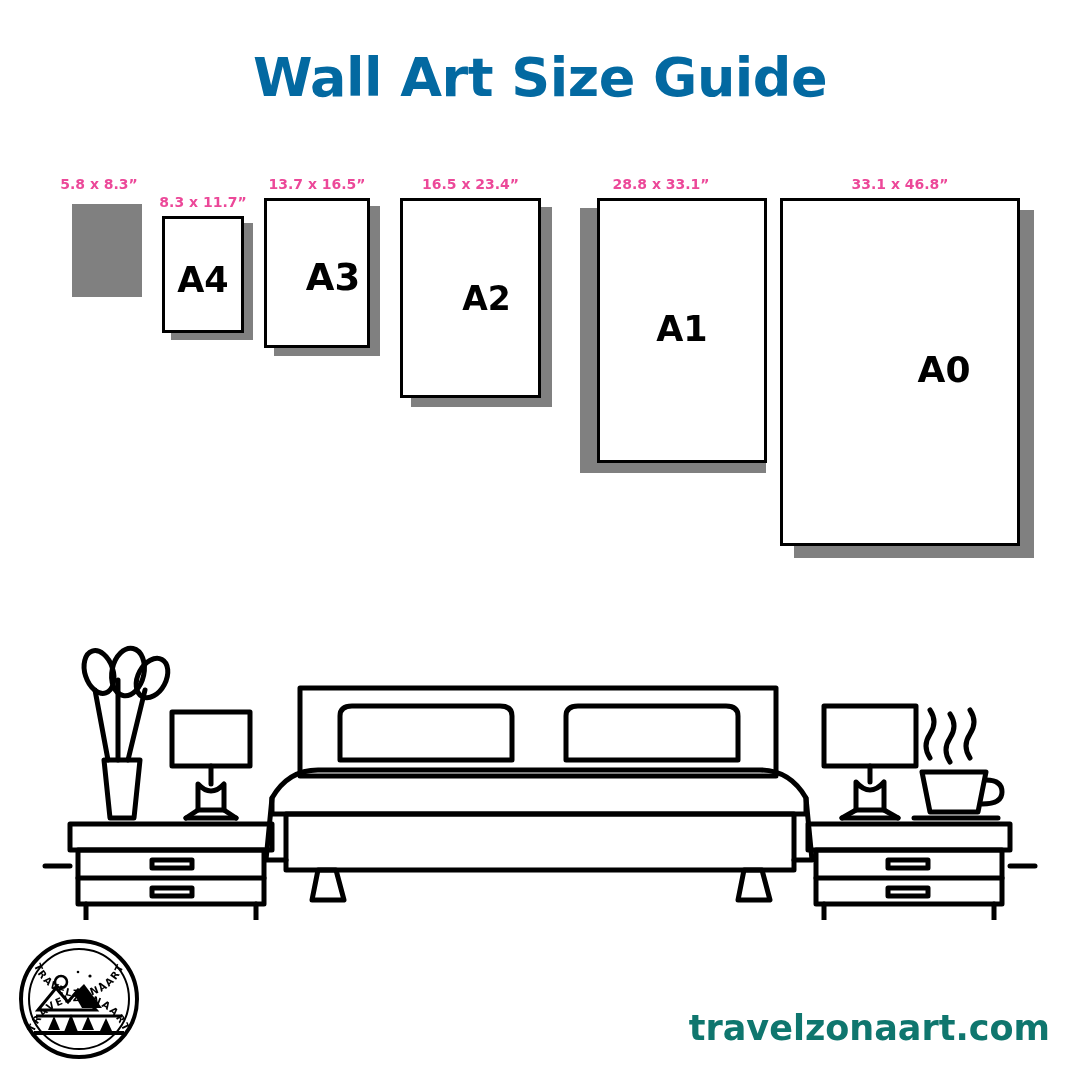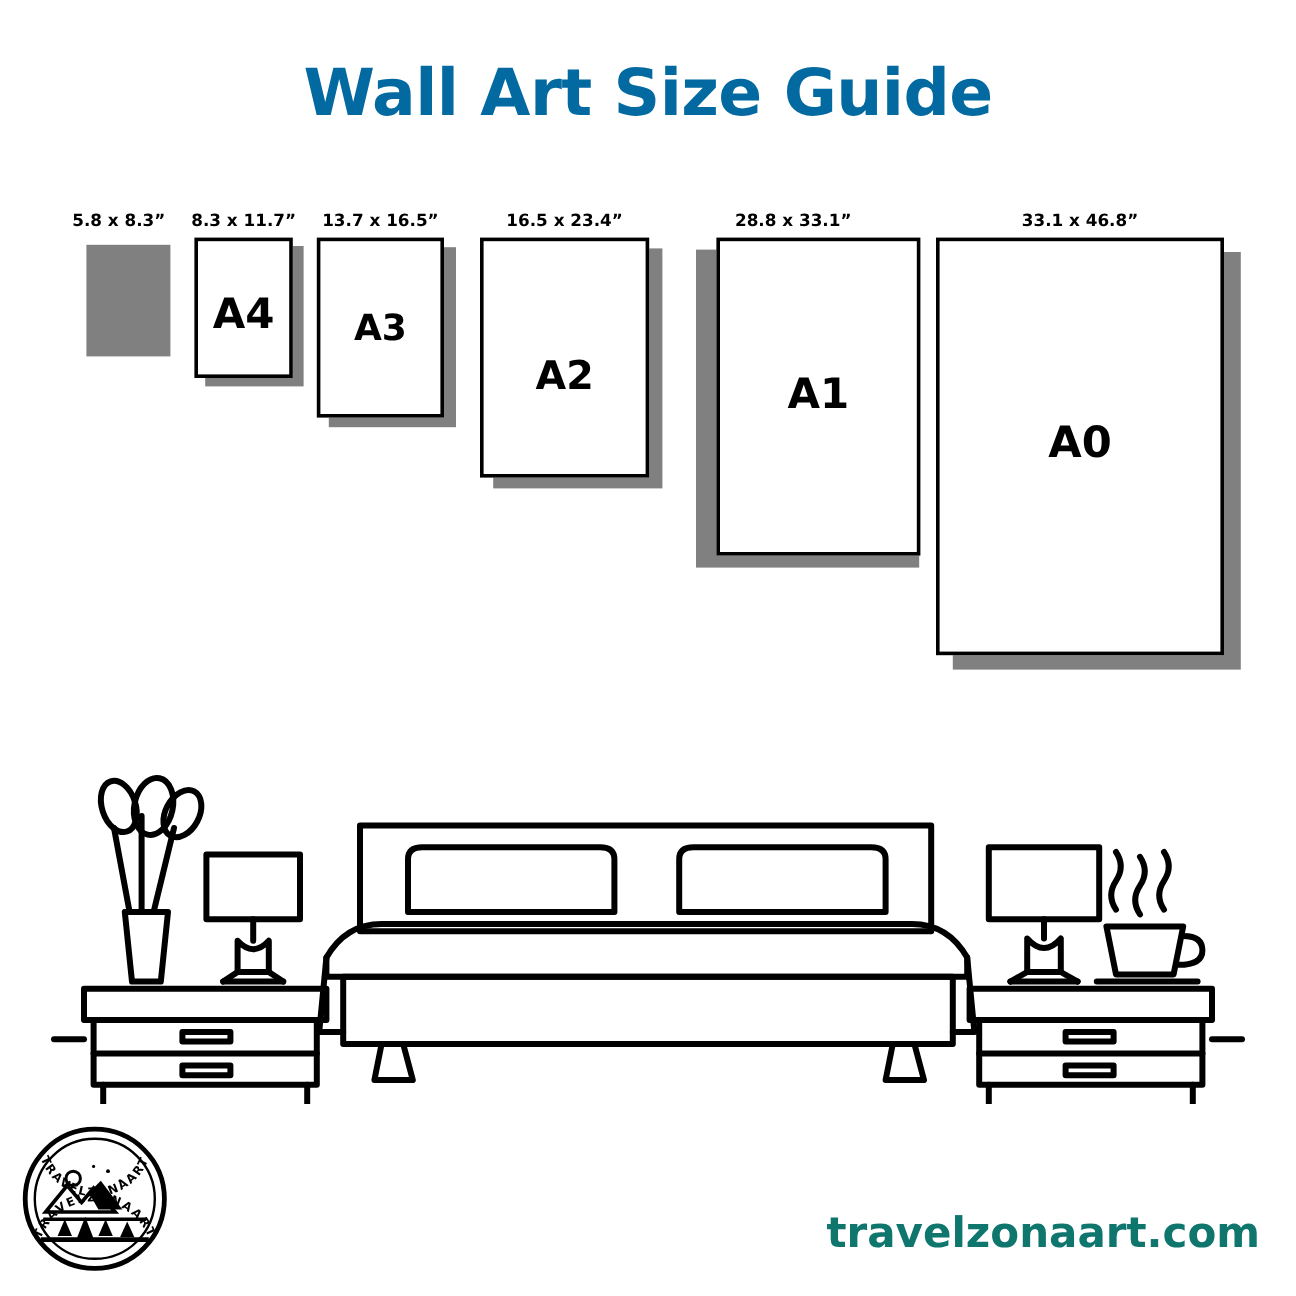--- a/index.html
+++ b/index.html
@@ -40,21 +40,21 @@
   .frame-group {
     position: absolute;
   }
   .frame-dims {
     position: absolute;
     left: 50%;
     transform: translateX(-50%);
     white-space: nowrap;
     font-size: 14px;
     font-weight: 700;
-    color: #000000;
+    color: #ec4899;
   }
   .frame-shadow {
     position: absolute;
     background: #808080;
   }
   .frame-box {
     position: absolute;
     background: #ffffff;
     border: 3px solid #000000;
     box-sizing: border-box;
@@ -100,57 +100,57 @@
 
 <div id="title">Wall Art Size Guide</div>
 
 <div id="frames">
 
   <div class="frame-group" style="left:64px; top:178px; width:70px; height:120px;">
     <div class="frame-dims" style="top:-2px;">5.8 x 8.3”</div>
     <div class="frame-shadow" style="left:8px; top:26px; width:70px; height:93px;"></div>
   </div>
 
-  <div class="frame-group" style="left:162px; top:178px; width:82px; height:150px;">
+  <div class="frame-group" style="left:162px; top:196px; width:82px; height:150px;">
     <div class="frame-dims" style="top:-2px;">8.3 x 11.7”</div>
     <div class="frame-shadow" style="left:9px; top:27px; width:82px; height:117px;"></div>
     <div class="frame-box" style="left:0px; top:20px; width:82px; height:117px;">
       <div class="frame-label" style="top:41px; font-size:35px;">A4</div>
     </div>
   </div>
 
   <div class="frame-group" style="left:264px; top:178px; width:106px; height:200px;">
     <div class="frame-dims" style="top:-2px;">13.7 x 16.5”</div>
     <div class="frame-shadow" style="left:10px; top:28px; width:106px; height:150px;"></div>
     <div class="frame-box" style="left:0px; top:20px; width:106px; height:150px;">
-      <div class="frame-label" style="top:55px; font-size:30px;">A3</div>
+      <div class="frame-label" style="top:55px; font-size:37px;margin-left:16px;">A3</div>
     </div>
   </div>
 
   <div class="frame-group" style="left:400px; top:178px; width:141px; height:250px;">
     <div class="frame-dims" style="top:-2px;">16.5 x 23.4”</div>
     <div class="frame-shadow" style="left:11px; top:29px; width:141px; height:200px;"></div>
     <div class="frame-box" style="left:0px; top:20px; width:141px; height:200px;">
-      <div class="frame-label" style="top:92px; font-size:33px;">A2</div>
+      <div class="frame-label" style="top:78px; font-size:33px;padding-left:16px;">A2</div>
     </div>
   </div>
 
   <div class="frame-group" style="left:568px; top:178px; width:186px; height:320px;">
     <div class="frame-dims" style="top:-2px;">28.8 x 33.1”</div>
     <div class="frame-shadow" style="left:12px; top:30px; width:186px; height:265px;"></div>
     <div class="frame-box" style="left:0px; top:20px; width:170px; height:265px;margin-left:29px;">
       <div class="frame-label" style="top:108px; font-size:35px;">A1</div>
     </div>
   </div>
 
   <div class="frame-group" style="left:780px; top:178px; width:240px; height:420px;">
     <div class="frame-dims" style="top:-2px;">33.1 x 46.8”</div>
     <div class="frame-shadow" style="left:14px; top:32px; width:240px; height:348px;"></div>
     <div class="frame-box" style="left:0px; top:20px; width:240px; height:348px;">
-      <div class="frame-label" style="top:148px; font-size:36px;">A0</div>
+      <div class="frame-label" style="top:148px; font-size:36px;margin-left:44px;">A0</div>
     </div>
   </div>
 </div>
 
 <div id="room">
   <svg viewBox="0 0 1080 360" width="1080" height="360" fill="none" stroke="#000000" stroke-width="5" stroke-linecap="round" stroke-linejoin="round">
 
     <line x1="45" y1="306" x2="70" y2="306"></line>
     <line x1="1010" y1="306" x2="1035" y2="306"></line>
 

